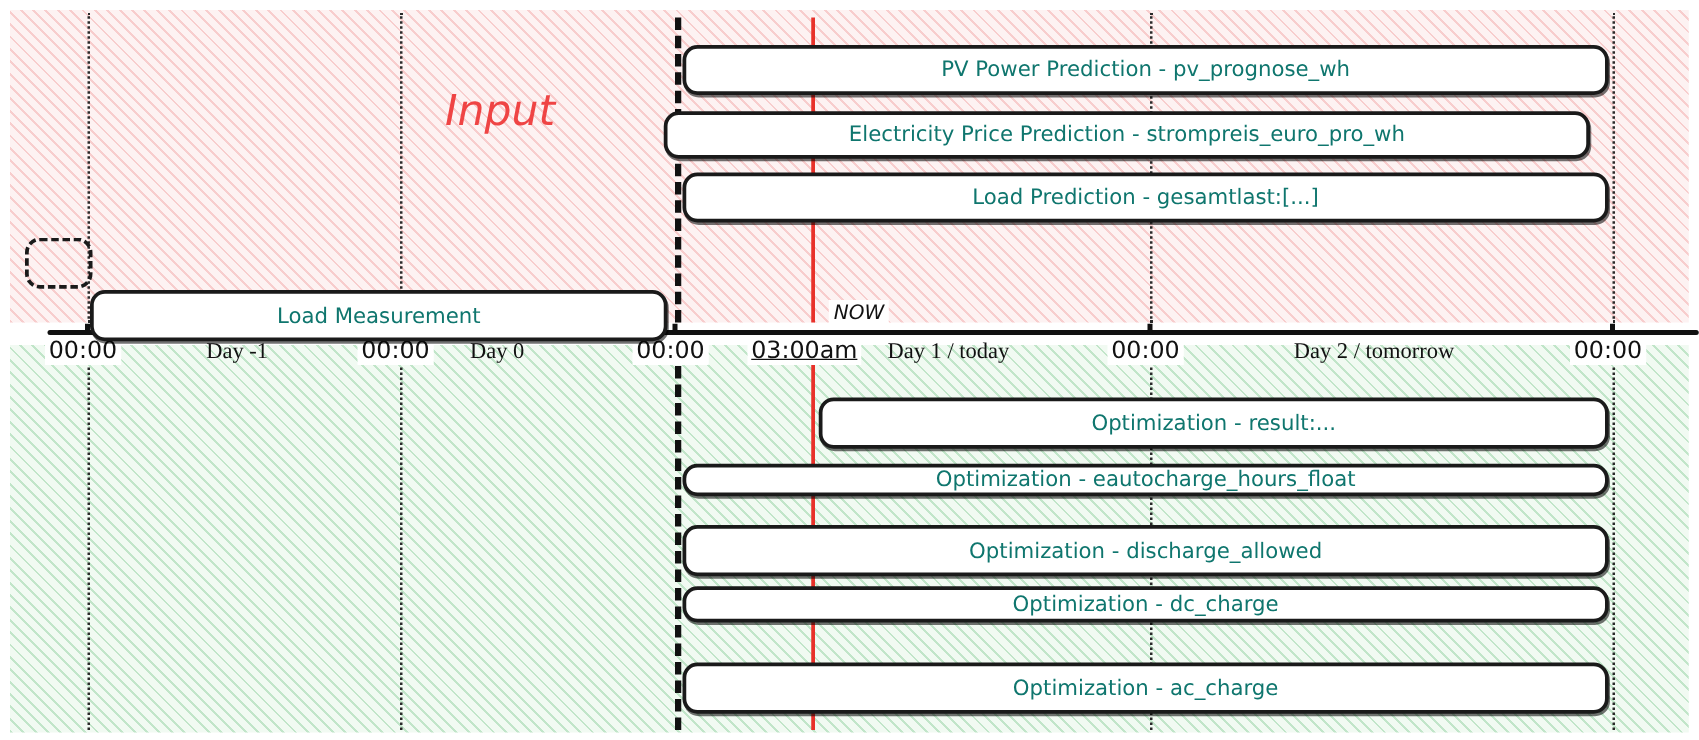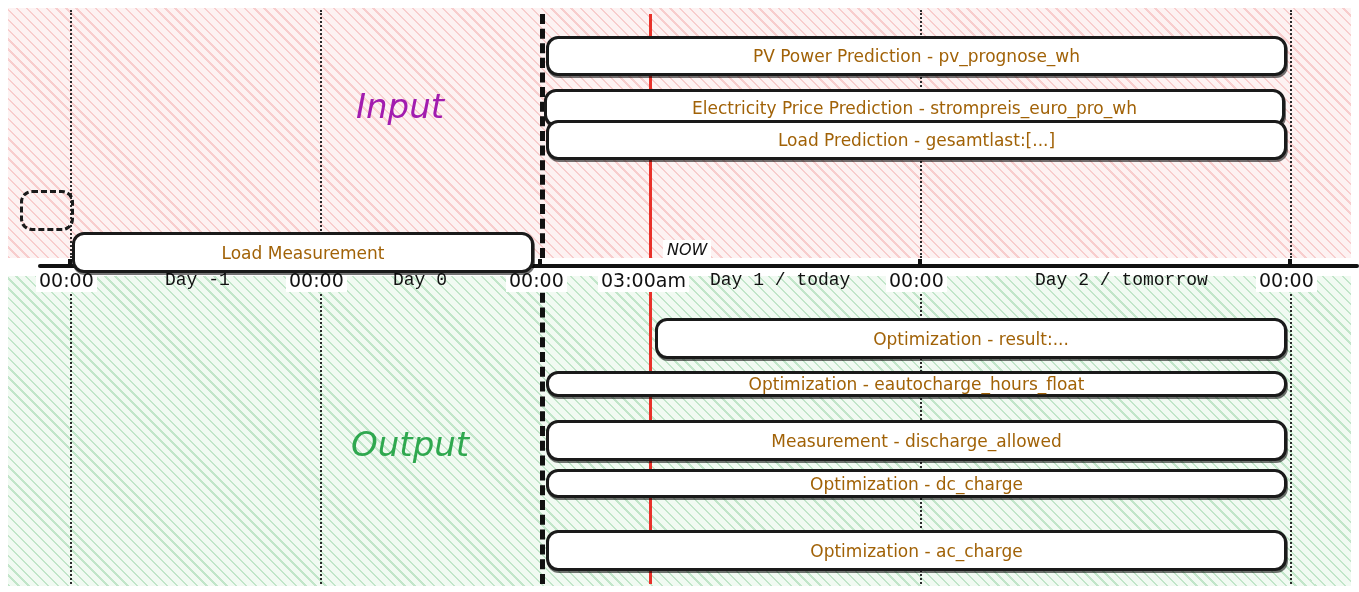--- a/index.html
+++ b/index.html
@@ -90,21 +90,21 @@
     font-size: 19px;
     color: #111111;
     white-space: nowrap;
     background: #ffffff;
     padding: 0 3px;
     line-height: 24px;
   }
   .daylabel {
     position: absolute;
     top: 268px;
-    font-family: Liberation Mono, monospace;
+    font-family: Liberation Serif, serif;
     font-size: 18px;
     color: #111111;
     white-space: nowrap;
     line-height: 24px;
   }
 
   .nowlabel {
     position: absolute;
     top: 240px;
     font-family: "DejaVu Sans", sans-serif;
@@ -117,36 +117,36 @@
   }
 
   
   .sectiontitle {
     position: absolute;
     font-family: "DejaVu Sans", sans-serif;
     font-size: 34px;
     font-style: italic;
     white-space: nowrap;
   }
-  .sectiontitle.input  { color: #a21caf; left: 356px; top: 86px; }
+  .sectiontitle.input  { color: #ef4444; left: 356px; top: 69px; }
   .sectiontitle.output { color: #2fa84f; left: 351px; top: 424px; }
 
   
   .bar {
     position: absolute;
     box-sizing: border-box;
     background: #ffffff;
     border: 3px solid #1a1a1a;
     border-radius: 12px;
     display: flex;
     align-items: center;
     justify-content: center;
     font-family: "DejaVu Sans", sans-serif;
     font-size: 17px;
-    color: #a16207;
+    color: #0f766e;
     white-space: nowrap;
     box-shadow: 1px 2px 0 rgba(0,0,0,0.55);
   }
   .bar.ghost {
     background: transparent;
     border: 3px dashed #1a1a1a;
     box-shadow: none;
   }
 </style>
 </head>
@@ -184,39 +184,38 @@
     </div>
   <div id="axislabels-layer">
       <div class="axislabel" style="left: 36px;">00:00</div>
       <div class="axislabel" style="left: 286px;">00:00</div>
       <div class="axislabel" style="left: 506px;">00:00</div>
       <div class="axislabel" style="left: 886px;">00:00</div>
       <div class="axislabel" style="left: 1256px;">00:00</div>
     </div>
   <div id="daylabels-layer">
       <div class="daylabel" style="left: 165px;">Day -1</div>
-      <div class="daylabel" style="left: 393px;">Day 0</div>
+      <div class="daylabel" style="left: 376px;">Day 0</div>
       <div class="daylabel" style="left: 710px;">Day 1 / today</div>
       <div class="daylabel" style="left: 1035px;">Day 2 / tomorrow</div>
     </div>
 
   <div class="nowlabel" id="now-label" style="left: 620px; margin-left: 43px;">NOW</div>
-  <div class="axislabel" id="now-time" style="left: 598px;">03:00am</div>
+  <div class="axislabel" id="now-time" style="left: 598px; text-decoration: underline;">03:00am</div>
 
   <div class="sectiontitle input">Input</div>
-  <div class="sectiontitle output">Output</div>
 
   <div id="input-bars-layer">
       <div class="bar ghost" style="left: 20px; top: 190px; width: 54px; height: 41px;"></div>
       <div class="bar" style="left: 546px; top: 36px; width: 741px; height: 40px;">PV Power Prediction - pv_prognose_wh</div>
-      <div class="bar" style="left: 544px; top: 89px; width: 741px; height: 38px;">Electricity Price Prediction - strompreis_euro_pro_wh</div>
-      <div class="bar" style="left: 546px; top: 120px; width: 741px; height: 40px;">Load Prediction - gesamtlast:[...]</div>
+      <div class="bar" style="left: 531px; top: 89px; width: 741px; height: 38px;">Electricity Price Prediction - strompreis_euro_pro_wh</div>
+      <div class="bar" style="left: 546px; top: 138px; width: 741px; height: 40px;">Load Prediction - gesamtlast:[...]</div>
       <div class="bar" style="left: 72px; top: 190px; width: 462px; height: 41px; margin-top: 42px;">Load Measurement</div>
     </div>
   <div id="output-bars-layer">
       <div class="bar" style="left: 655px; top: 318px; width: 632px; height: 41px;">Optimization - result:...</div>
       <div class="bar" style="left: 546px; top: 371px; width: 741px; height: 26px;">Optimization - eautocharge_hours_float</div>
-      <div class="bar" style="left: 546px; top: 420px; width: 741px; height: 41px;">Measurement - discharge_allowed</div>
+      <div class="bar" style="left: 546px; top: 420px; width: 741px; height: 41px;">Optimization - discharge_allowed</div>
       <div class="bar" style="left: 546px; top: 469px; width: 741px; height: 29px;">Optimization - dc_charge</div>
       <div class="bar" style="left: 546px; top: 530px; width: 741px; height: 41px;">Optimization - ac_charge</div>
     </div>
 
 </div>
 
 </body></html>

